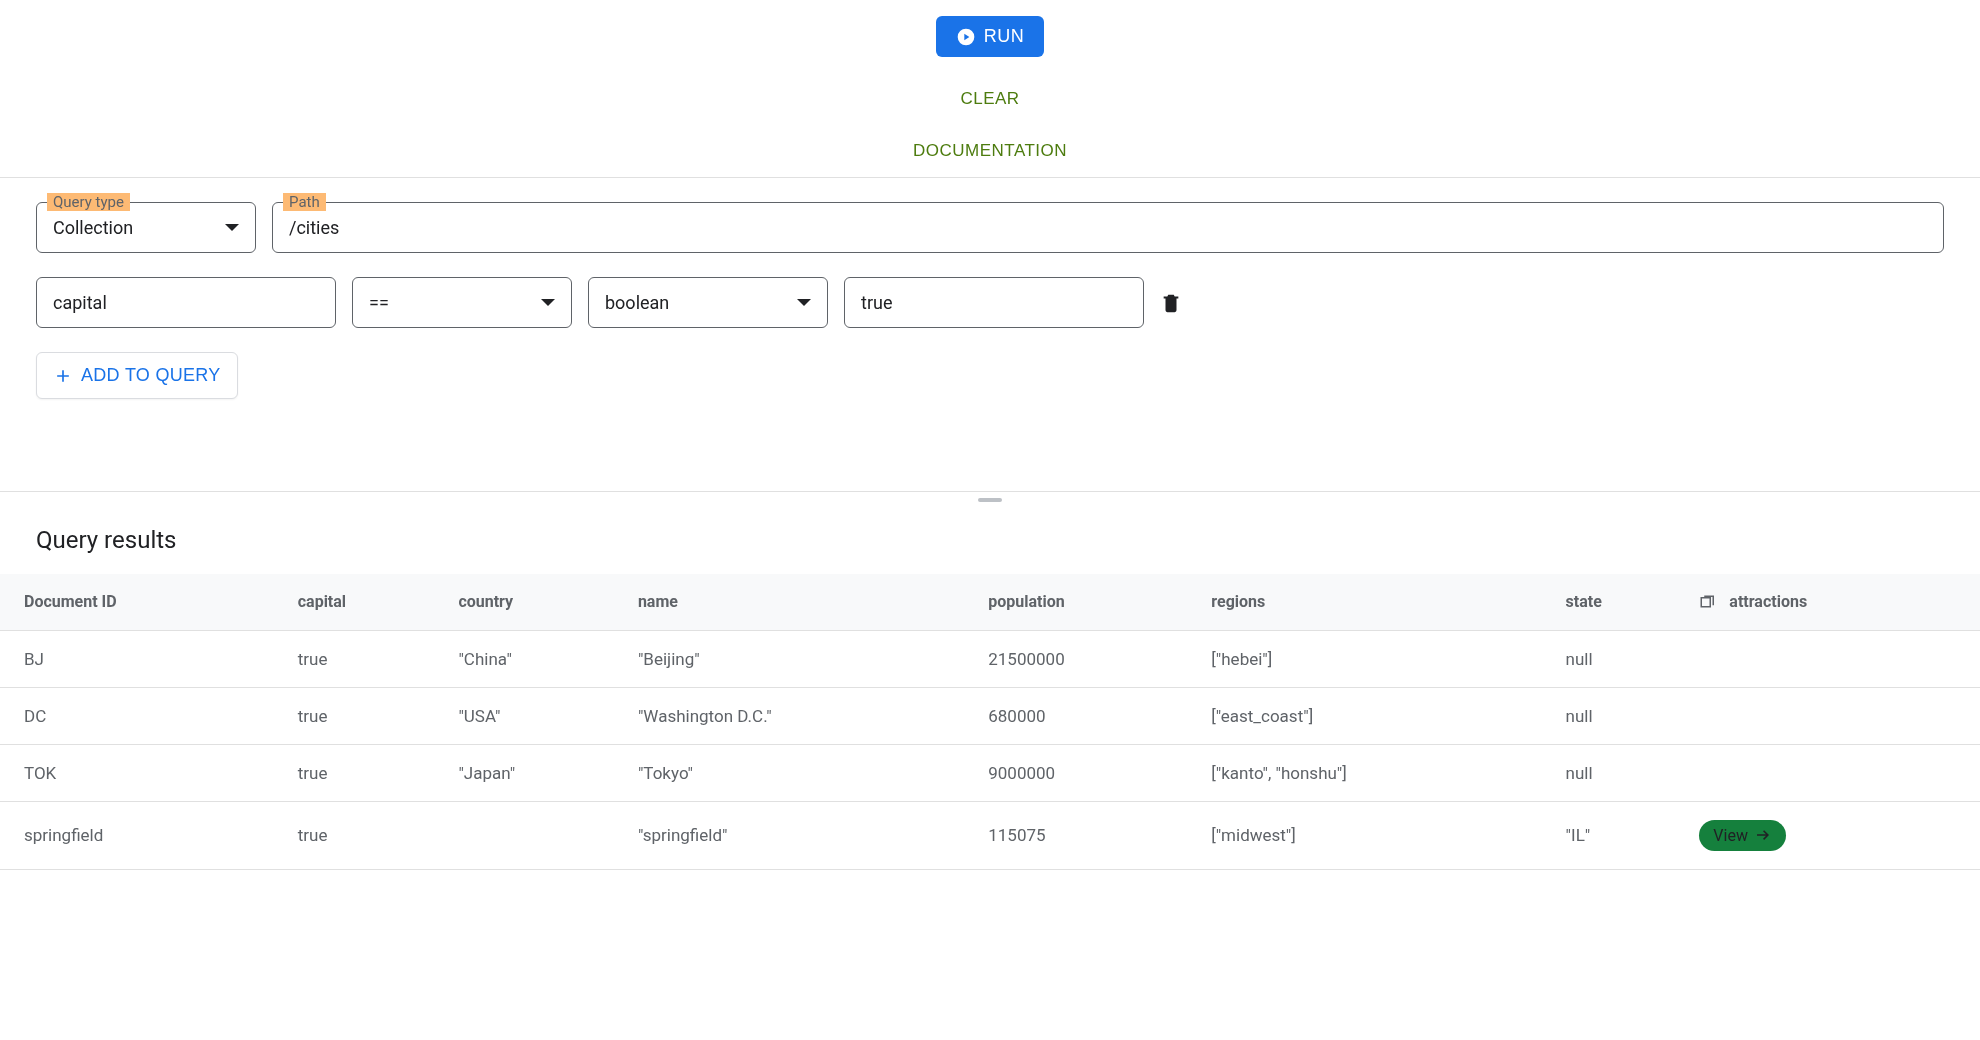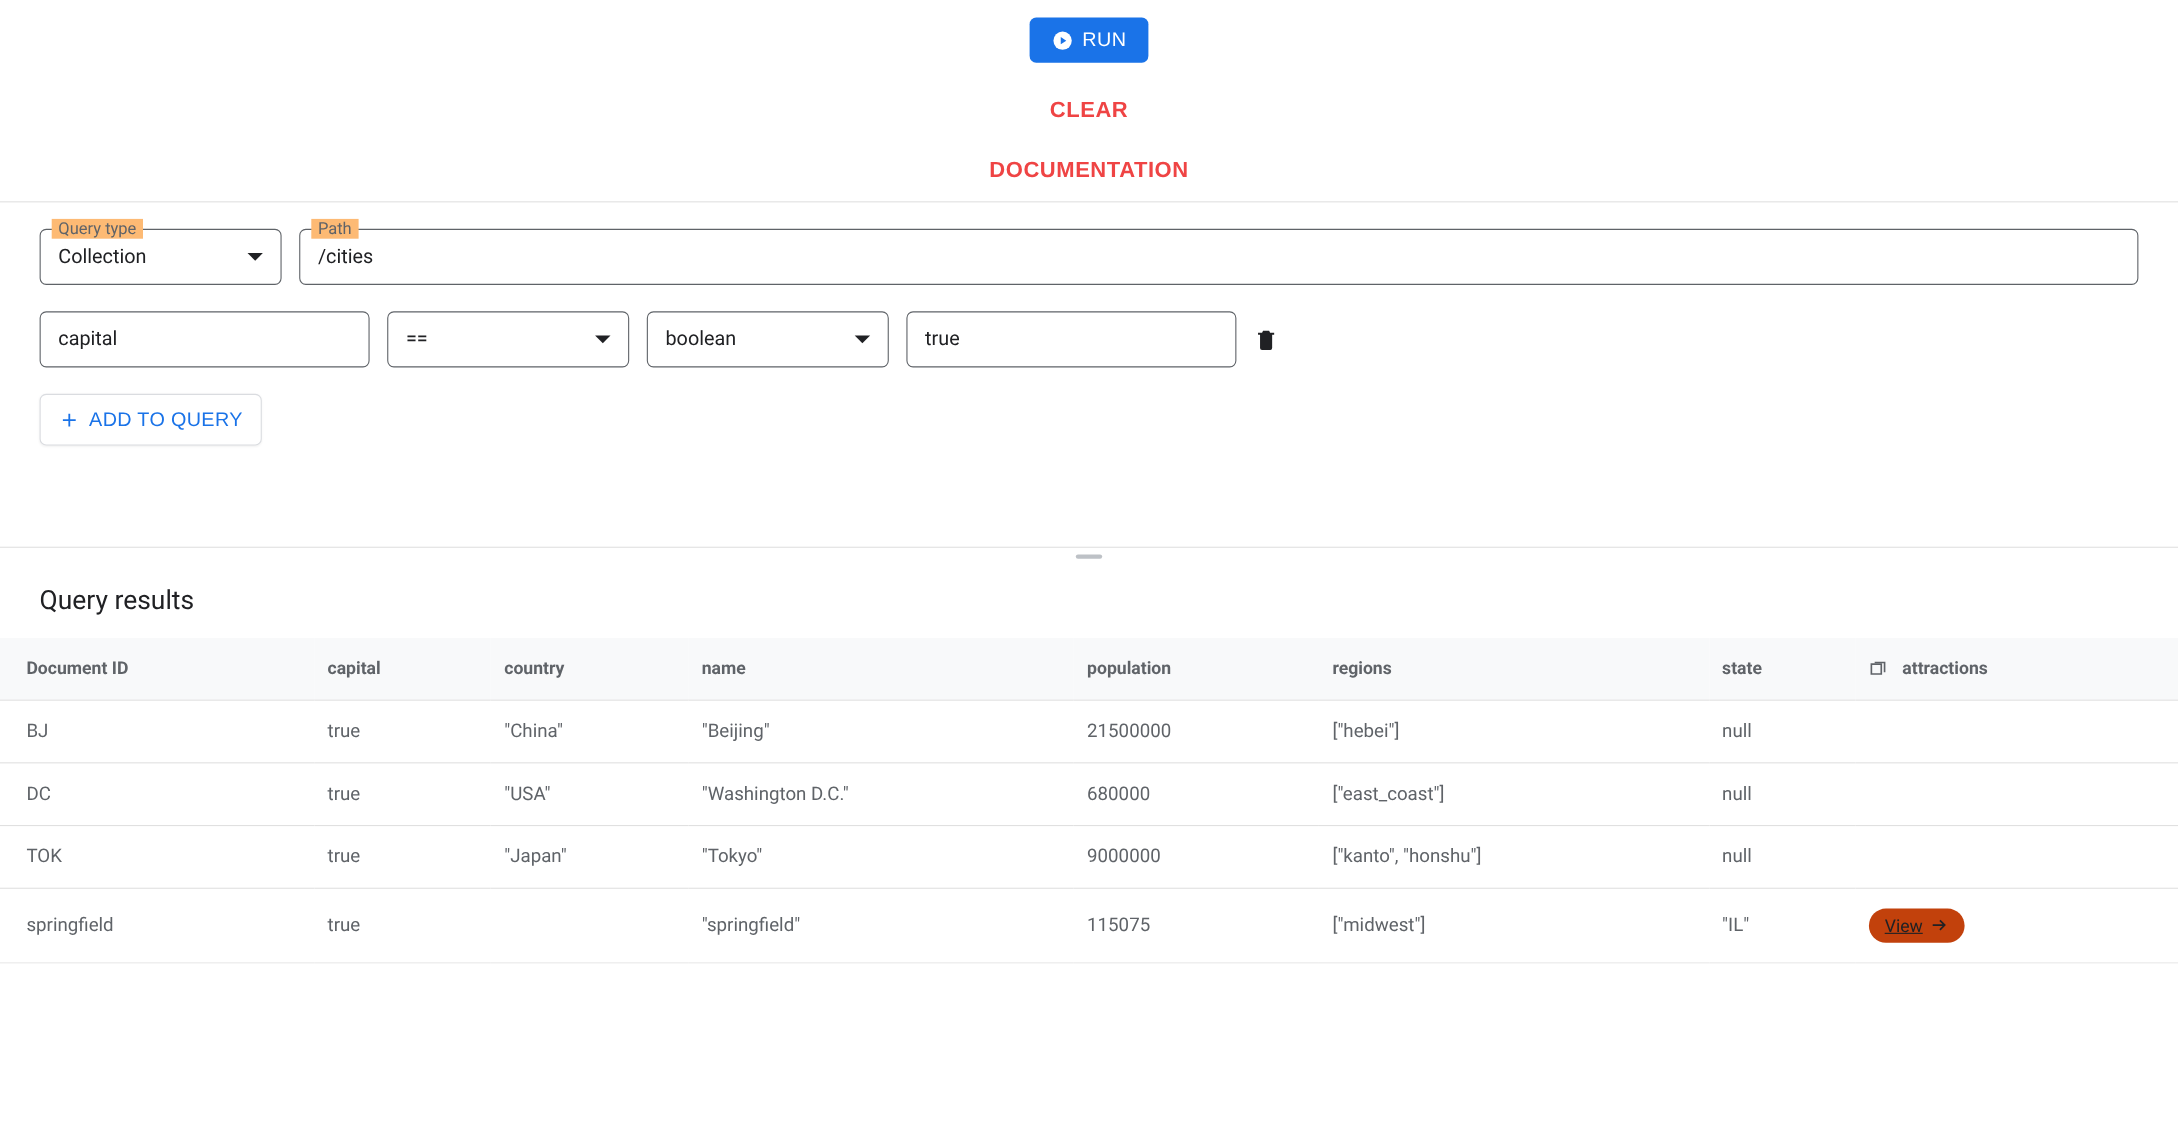--- a/index.html
+++ b/index.html
@@ -35,25 +35,25 @@
       cursor: pointer;
       letter-spacing: 0.5px;
     }
     .btn-run svg {
       width: 20px;
       height: 20px;
     }
     .btn-text {
       background: none;
       border: none;
-      font-size: 20px;
-      font-weight: 700;
+      font-size: 17px;
+      font-weight: 400;
       letter-spacing: 0.5px;
       cursor: pointer;
-      color: #ef4444;
+      color: #4d7c0f;
     }
     .query-builder {
       padding: 24px 36px 12px 36px;
     }
     .row {
       display: flex;
       align-items: center;
       gap: 16px;
       margin-bottom: 24px;
     }
@@ -86,21 +86,21 @@
       border-left: 7px solid transparent;
       border-right: 7px solid transparent;
       border-top: 7px solid #202124;
       margin-left: 12px;
     }
     .query-type { width: 220px; }
     .path { flex: 1; }
     .where-clause { width: 220px; }
     .where-field { width: 300px; }
     .where-op { width: 220px; }
-    .where-type { width: 220px; }
+    .where-type { width: 240px; }
     .where-value { width: 300px; }
     .trash-icon {
       cursor: pointer;
       width: 22px;
       height: 22px;
       fill: #202124;
     }
     .btn-add {
       display: inline-flex;
       align-items: center;
@@ -174,27 +174,26 @@
     }
     .collection-icon svg {
       width: 18px;
       height: 18px;
       fill: #5f6368;
     }
     .chip {
       display: inline-flex;
       align-items: center;
       gap: 6px;
-      background: #c2410c;
+      background: #15803d;
       border-radius: 16px;
       padding: 6px 14px;
       color: #202124;
       font-size: 16px;
       cursor: pointer;
-      text-decoration: underline;
     }
     .chip svg {
       width: 18px;
       height: 18px;
       fill: #202124;
     }
   </style>
 </head>
 <body>
 

